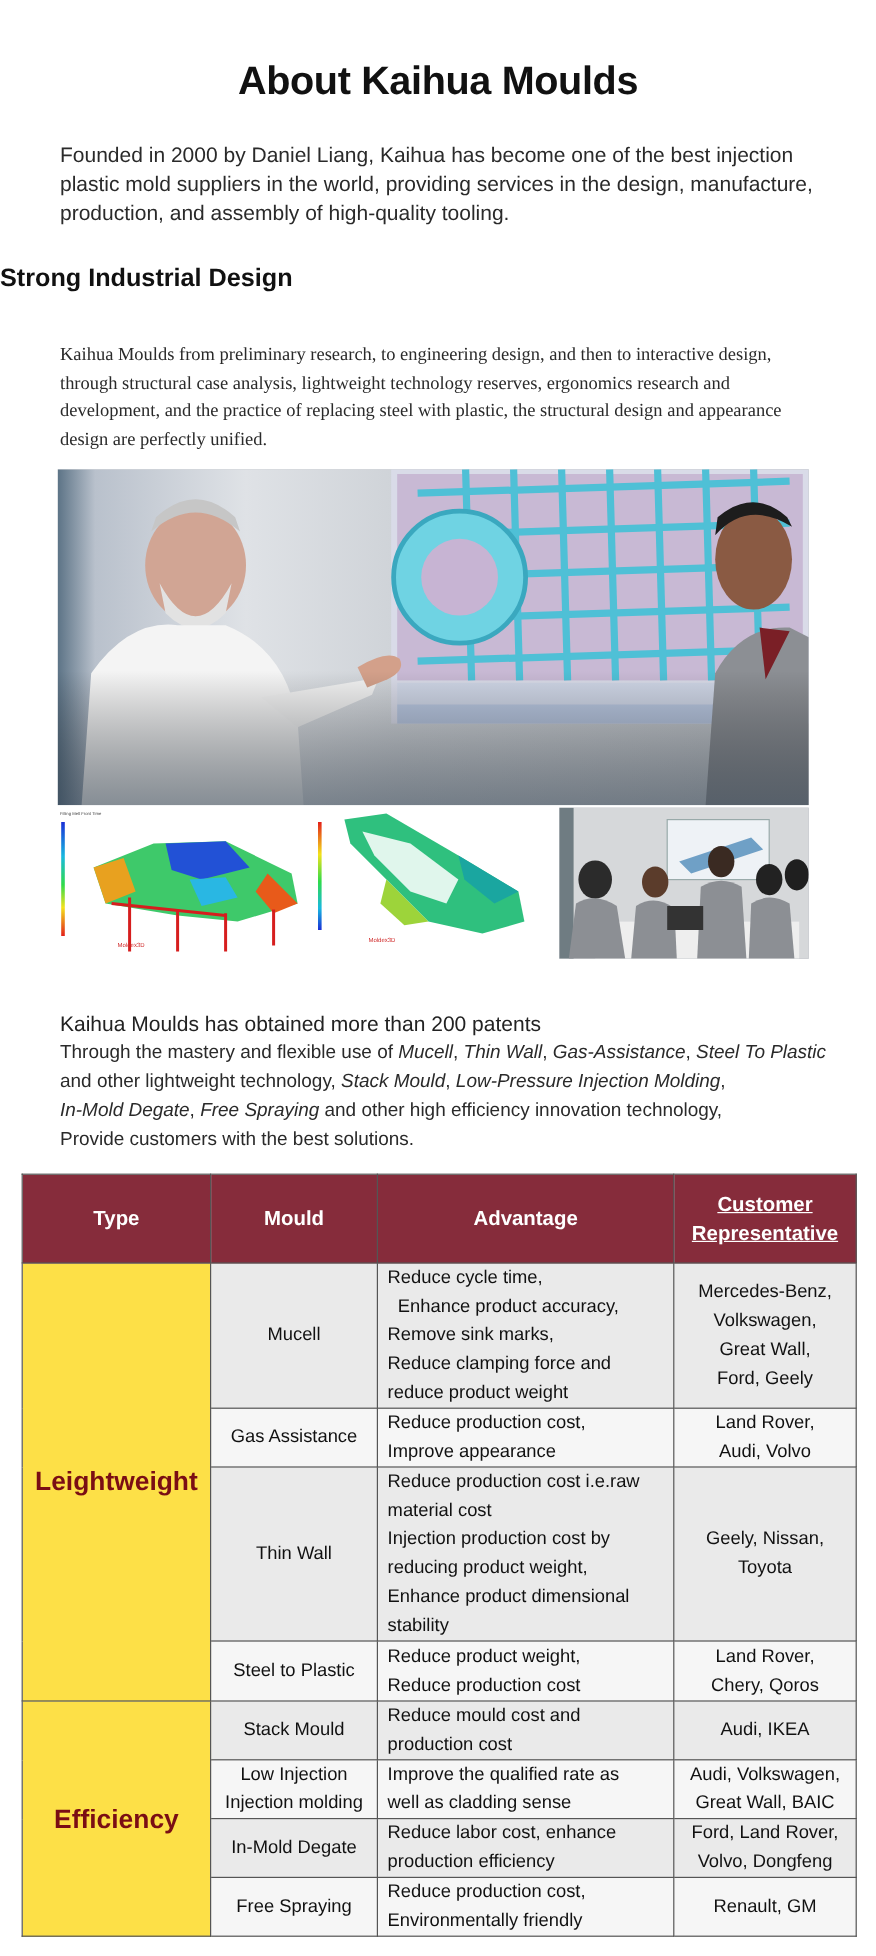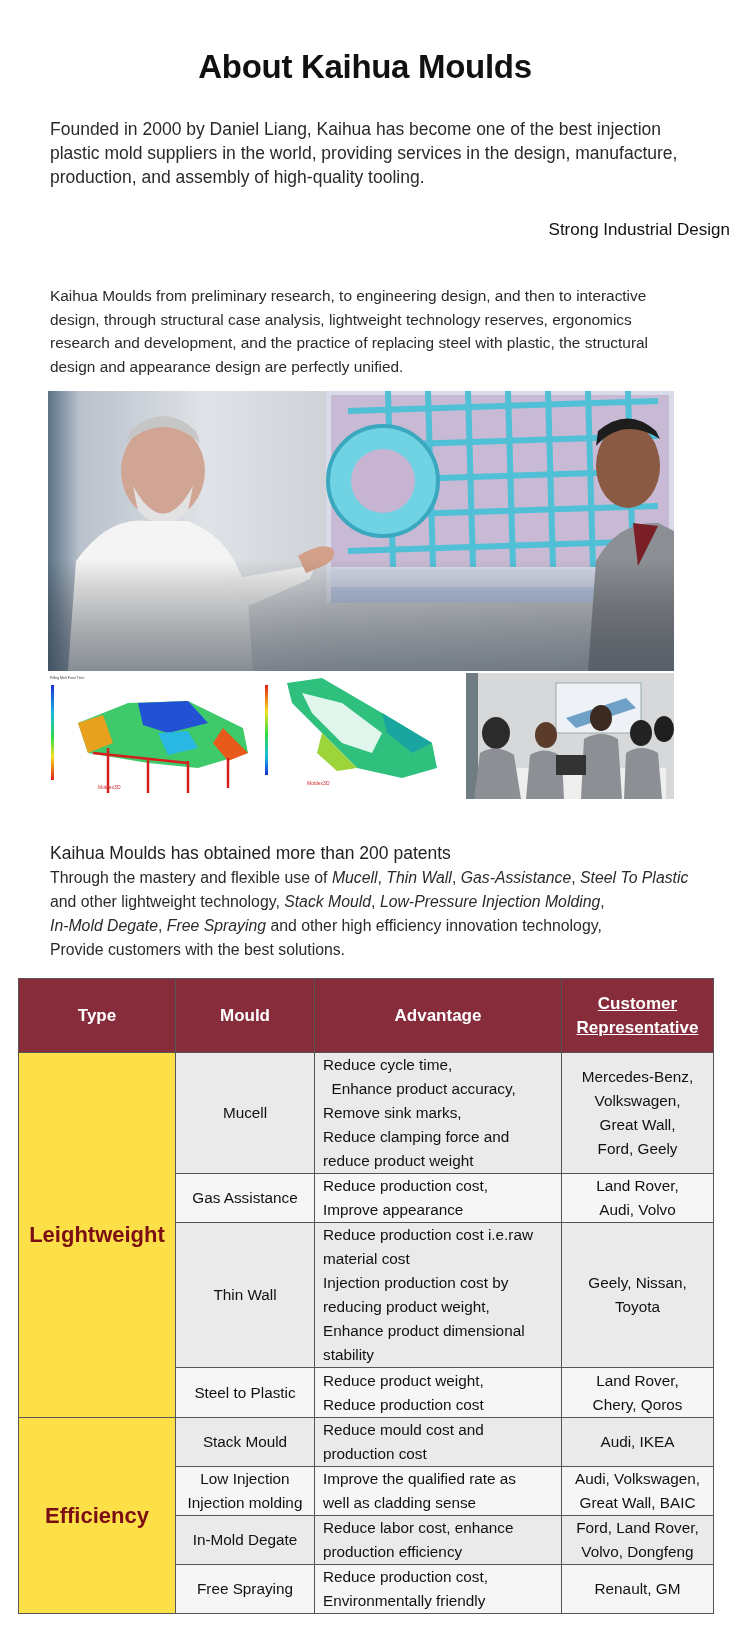--- a/index.html
+++ b/index.html
@@ -1,21 +1,21 @@
 <!DOCTYPE html>
 <html><head>
 <meta charset="utf-8">
 <style>
   * { box-sizing: border-box; margin: 0; padding: 0; }
   html, body { width: 730px; background: #ffffff; }
   body { font-family: "Liberation Sans", sans-serif; color: #222; position: relative; height: 1630px; overflow: hidden; }
   .h1 { position: absolute; top: 48px; left: 0; width: 730px; text-align: center; font-size: 33px; font-weight: bold; color: #111; letter-spacing: -0.3px; }
   .intro { position: absolute; top: 117px; left: 50px; width: 650px; font-size: 17.5px; line-height: 24px; color: #2a2a2a; }
-  .h2 { position: absolute; top: 220px; left: 0; width: 730px; text-align: right; font-size: 17px; font-weight: normal; color: #111; }
-  .design-p { position: absolute; top: 284px; left: 50px; width: 640px; font-size: 15.4px; line-height: 23.7px; color: #2a2a2a; }
+  .h2 { position: absolute; top: 220px; left: 0; width: 730px; text-align: left; font-size: 21px; font-weight: bold; color: #111; }
+  .design-p { position: absolute; top: 284px; left: 50px; width: 640px; font-size: 15.4px; line-height: 23.7px; color: #2a2a2a; font-family: Liberation Serif, serif; }
   .photo-main { position: absolute; top: 391px; left: 48px; width: 626px; height: 280px; overflow: hidden; background: #c9ccd1; }
   .photo-row { position: absolute; top: 673px; left: 48px; width: 626px; height: 126px; display: flex; gap: 2px; }
   .photo-row > div { height: 100%; overflow: hidden; position: relative; }
   .patents-title { position: absolute; top: 843px; left: 50px; font-size: 17.5px; font-weight: normal; color: #222; }
   .patents-p { position: absolute; top: 866px; left: 50px; width: 650px; font-size: 15.8px; line-height: 24px; color: #2a2a2a; }
   .patents-p i { font-style: italic; }
   table.tech { position: absolute; top: 978px; left: 18px; width: 695px; border-collapse: collapse; table-layout: fixed; font-size: 15.3px; color: #111; }
   table.tech th { background: #862c3b; color: #fff; font-weight: bold; font-size: 17px; height: 74px; border: 1px solid #555; line-height: 24px; }
   table.tech td { border: 1.5px solid #555; vertical-align: middle; line-height: 24px; }
   td.type { background: #fde047; text-align: center; color: #7a0e14; font-weight: bold; font-size: 22px; }

